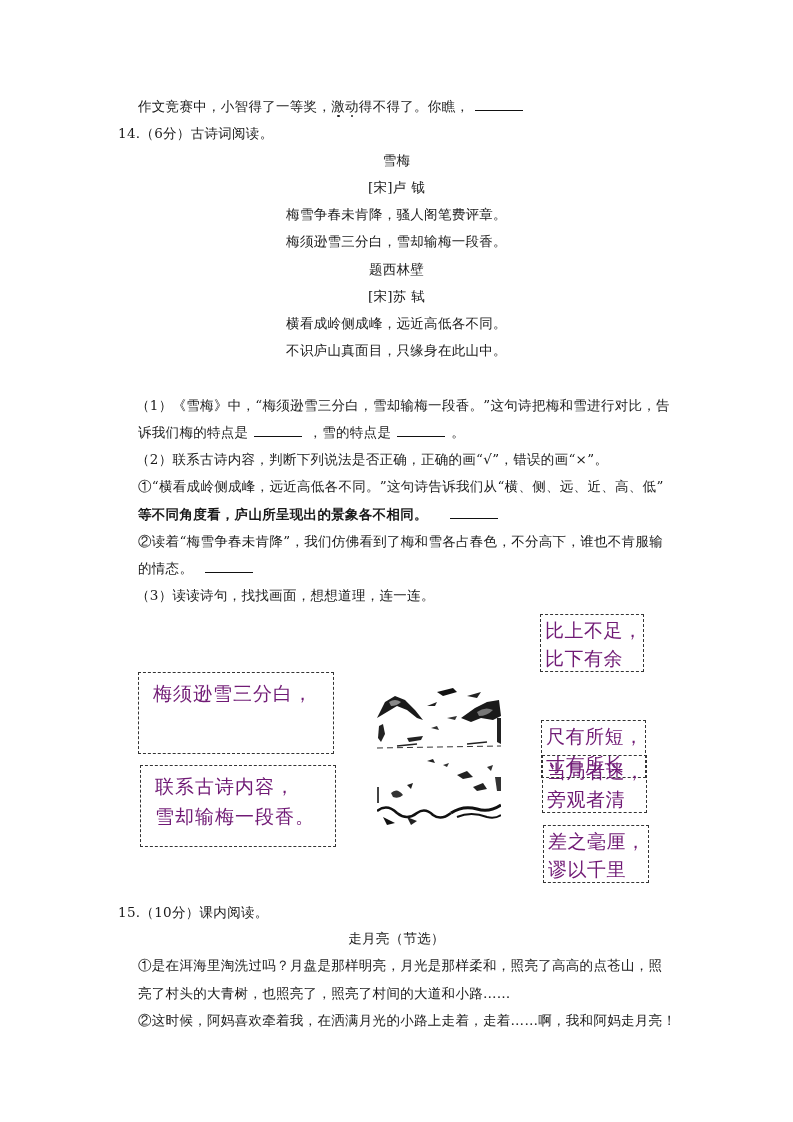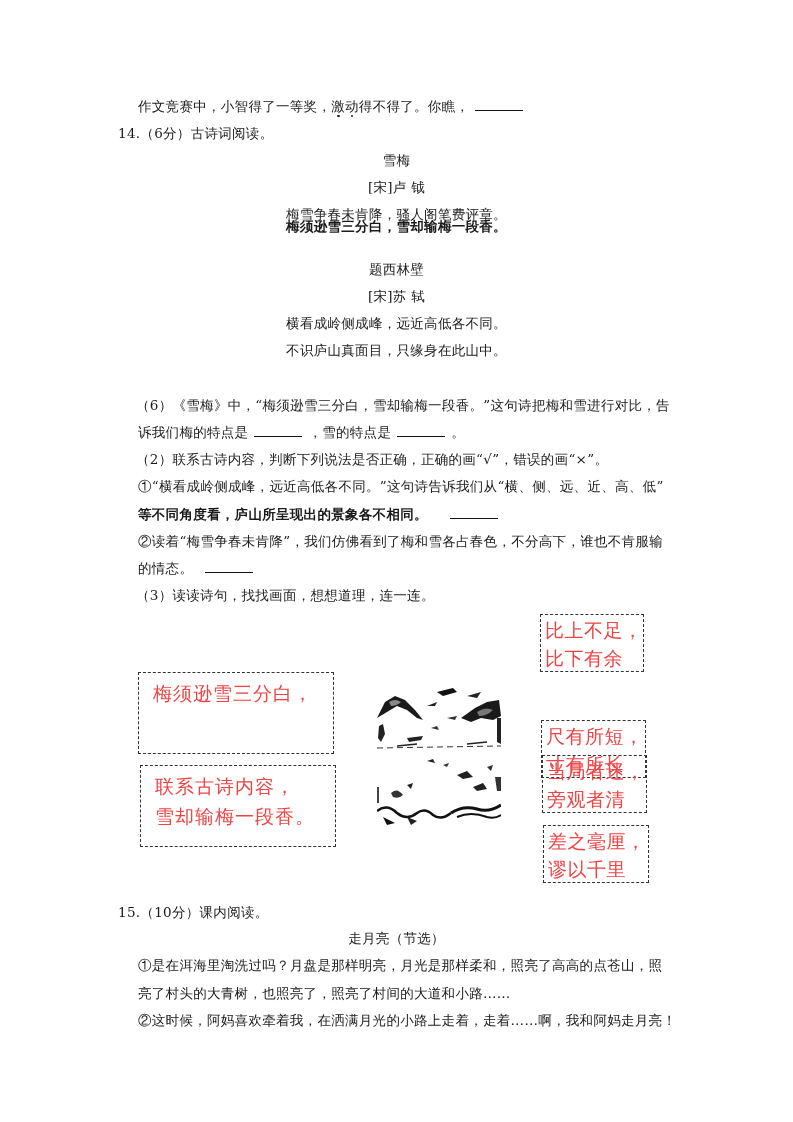--- a/index.html
+++ b/index.html
@@ -37,21 +37,21 @@
       bottom: -3px;
       width: 2.5px; height: 2.5px;
       margin-left: -1px;
       background: #222;
       border-radius: 50%;
     }
     .card {
       position: absolute;
       border: 1.3px dashed #333;
       font-family: Liberation Sans, sans-serif;
-      color: #ef4444;
+      color: #701a75;
       line-height: 30px;
       letter-spacing: 1px;
     }
     .card.left {
       font-size: 19px;
       padding: 6px 12px 4px 14px;
     }
     .card.right {
       font-size: 19px;
       padding: 2px 6px 2px 4px;
@@ -69,28 +69,28 @@
 
 <div class="line" style="left:138px; top:97px;">
   <span>作文竞赛中，小智得了一等奖，</span><span class="dot">激</span><span class="dot">动</span><span>得不得了。你瞧，</span><span class="blank"></span>
 </div>
 
 <div class="line" style="left:118px; top:124px;">14.（6分）古诗词阅读。</div>
 
 <div class="line center" style="top:151px;">雪梅</div>
 <div class="line center" style="top:178px;">[宋]卢 钺</div>
 <div class="line center" style="top:205px;">梅雪争春未肯降，骚人阁笔费评章。</div>
-<div class="line center" style="top:217px;font-weight:bold;">梅须逊雪三分白，雪却输梅一段香。</div>
+<div class="line center" style="top:232px;">梅须逊雪三分白，雪却输梅一段香。</div>
 
 <div class="line center" style="top:260px;">题西林壁</div>
 <div class="line center" style="top:287px;">[宋]苏 轼</div>
 <div class="line center" style="top:314px;">横看成岭侧成峰，远近高低各不同。</div>
 <div class="line center" style="top:341px;">不识庐山真面目，只缘身在此山中。</div>
 
-<div class="line" style="left:136px; top:396px;">（6）《雪梅》中，“梅须逊雪三分白，雪却输梅一段香。”这句诗把梅和雪进行对比，告</div>
+<div class="line" style="left:136px; top:396px;">（1）《雪梅》中，“梅须逊雪三分白，雪却输梅一段香。”这句诗把梅和雪进行对比，告</div>
 <div class="line" style="left:138px; top:423px;">
   <span>诉我们梅的特点是</span><span class="blank"></span><span>，雪的特点是</span><span class="blank"></span><span>。</span>
 </div>
 
 <div class="line" style="left:136px; top:450px;">（2）联系古诗内容，判断下列说法是否正确，正确的画“√”，错误的画“×”。</div>
 <div class="line" style="left:138px; top:477px;">①“横看成岭侧成峰，远近高低各不同。”这句诗告诉我们从“横、侧、远、近、高、低”</div>
 <div class="line" style="left:138px; top:505px;font-weight:bold;">
   <span>等不同角度看，庐山所呈现出的景象各不相同。</span><span class="blank" style="margin-left:22px;"></span>
 </div>
 <div class="line" style="left:138px; top:532px;">②读着“梅雪争春未肯降”，我们仿佛看到了梅和雪各占春色，不分高下，谁也不肯服输</div>

